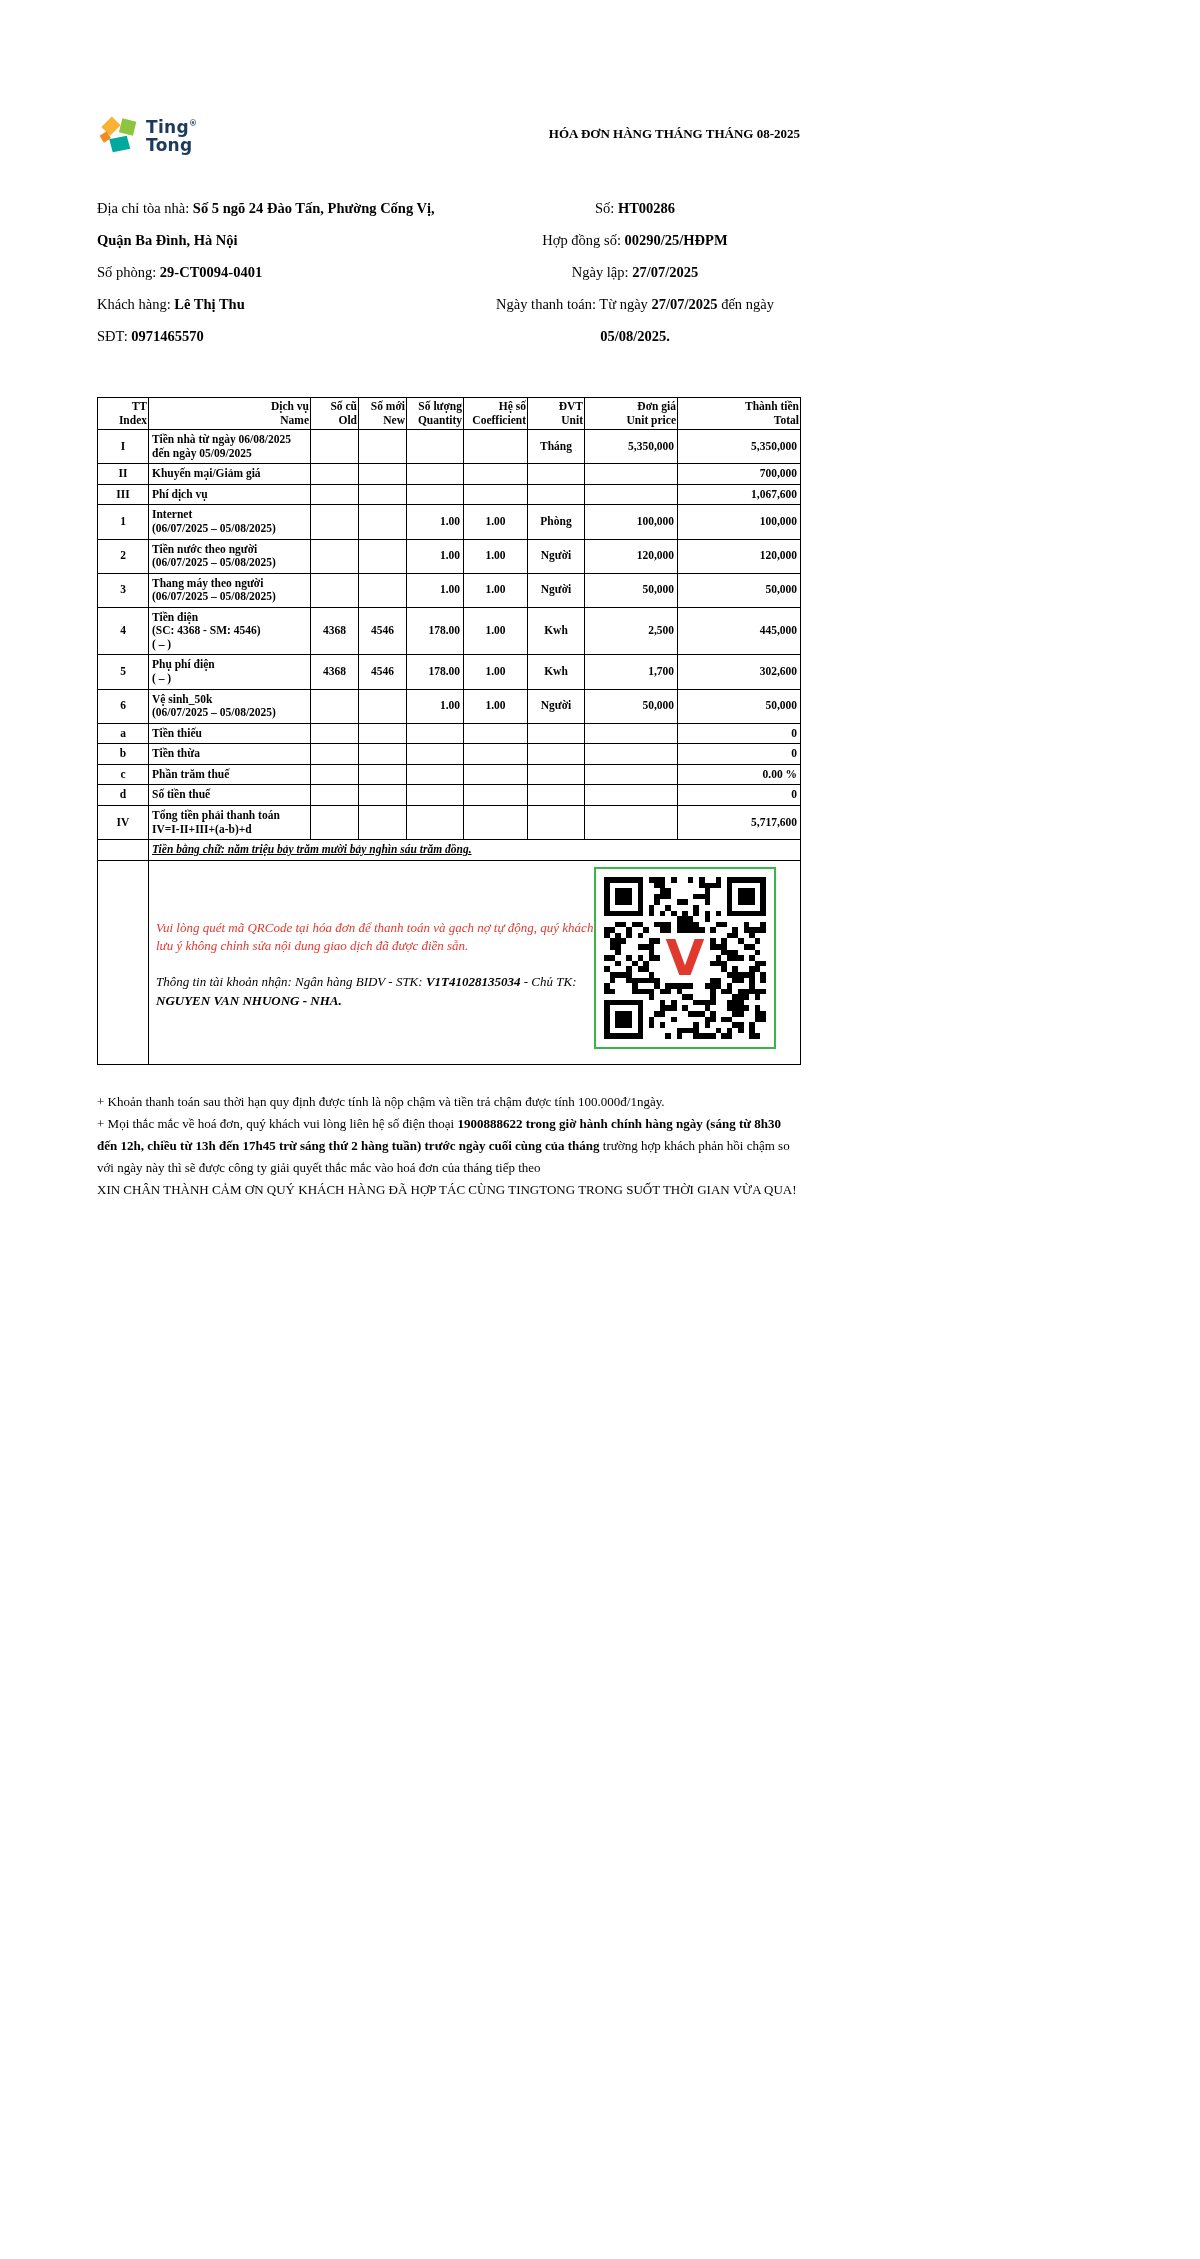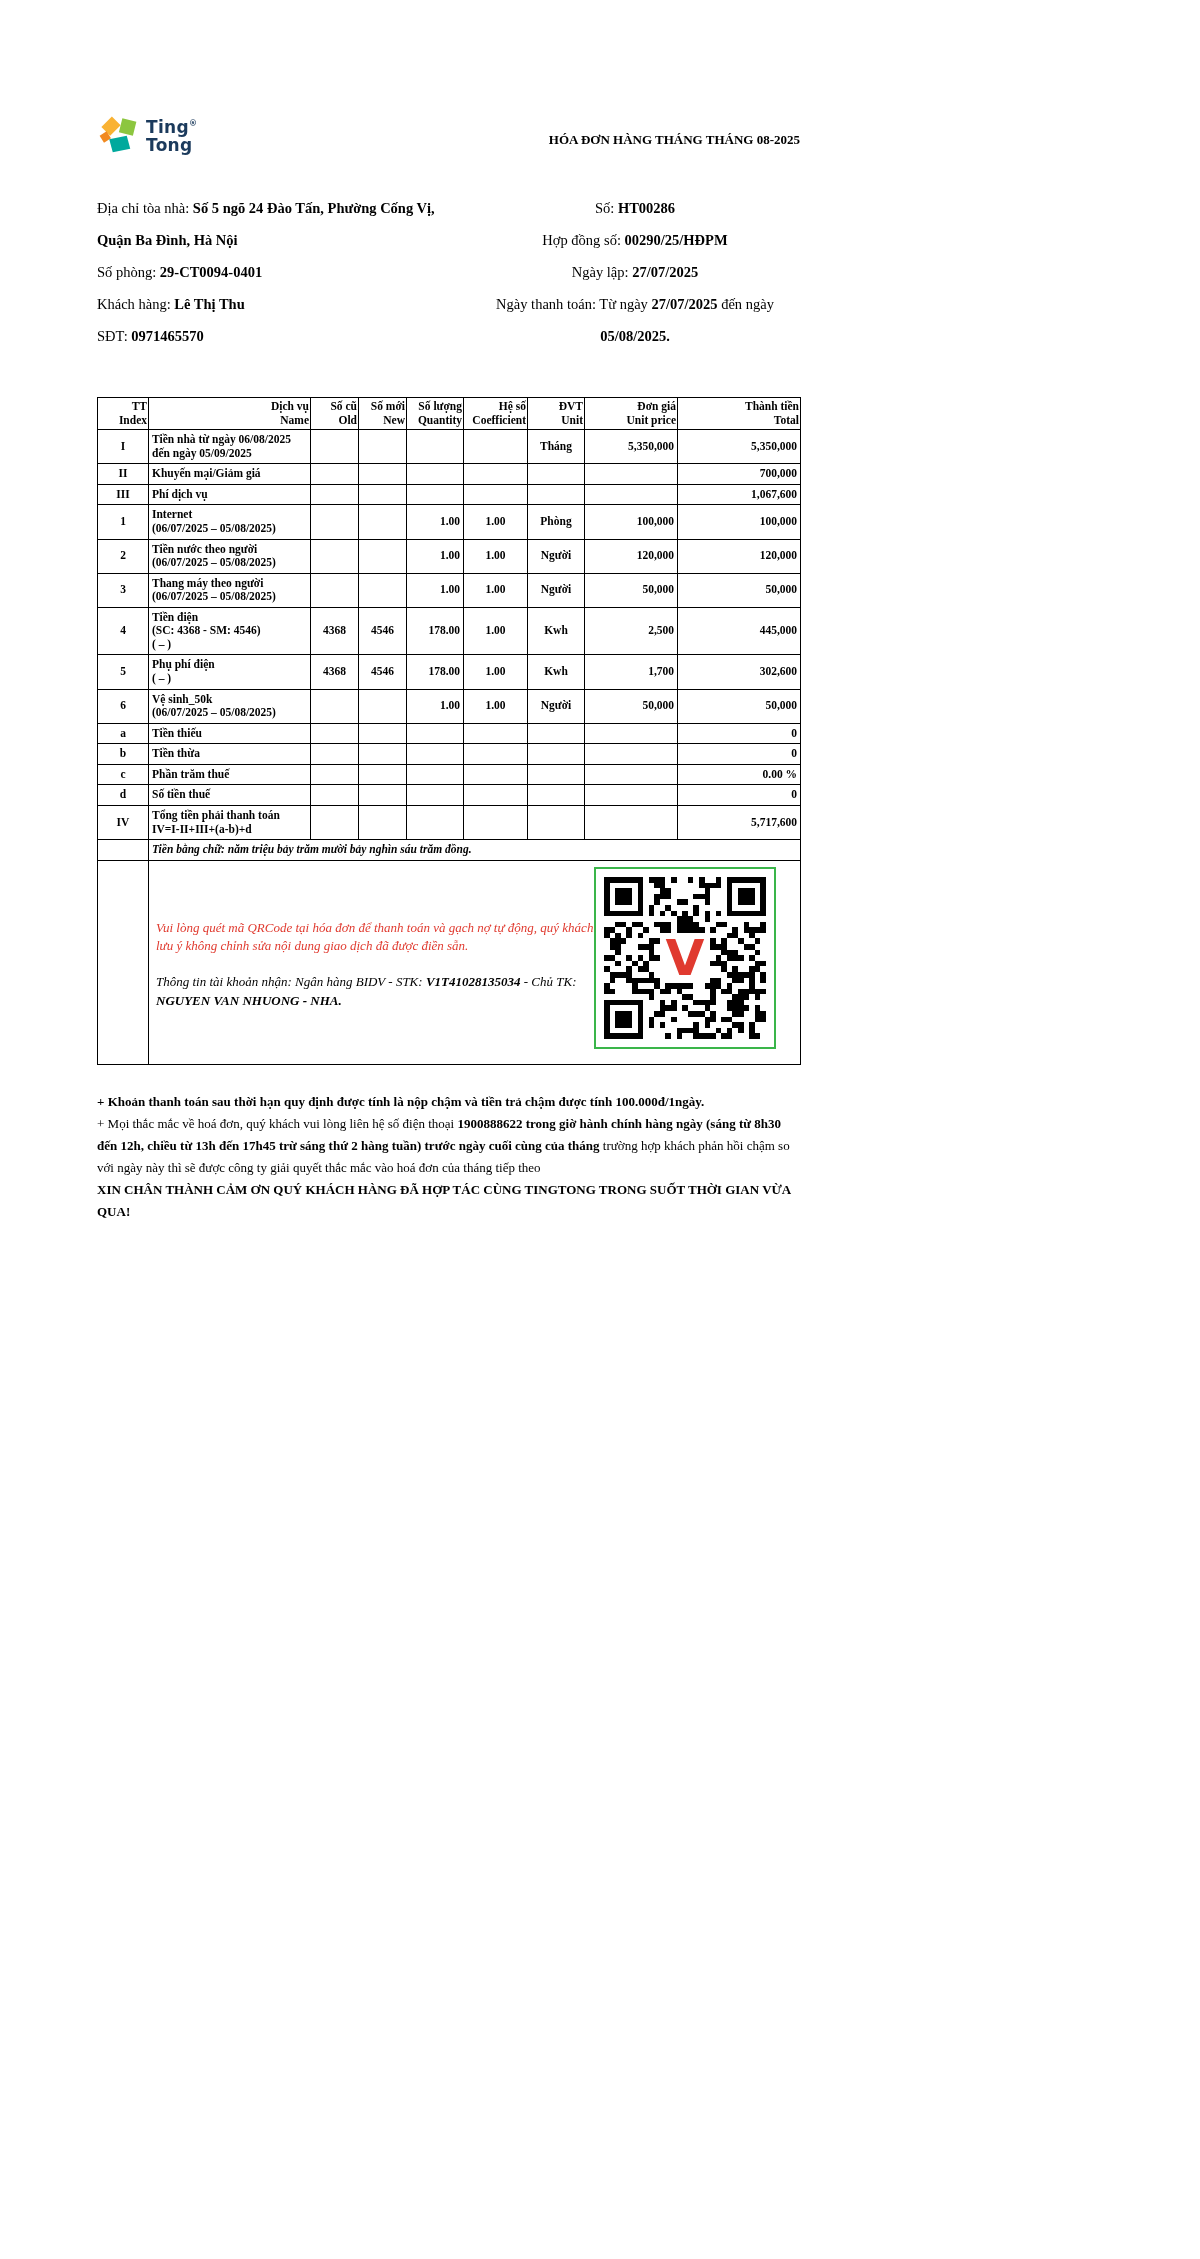--- a/index.html
+++ b/index.html
@@ -3,21 +3,21 @@
 <meta charset="utf-8">
 <style>
   html,body{margin:0;padding:0;}
   body{
     width:1200px;height:2259px;background:#ffffff;color:#000;
     font-family:"Liberation Serif",serif;position:relative;overflow:hidden;
   }
   .page{position:absolute;left:97px;top:112px;width:703px;}
 
   
-  .header-row{display:flex;justify-content:space-between;align-items:flex-end;}
+  .header-row{display:flex;justify-content:space-between;align-items:center;}
   .logo{display:flex;align-items:flex-start;gap:7px;}
   .logo-icon{width:42px;height:42px;flex:0 0 auto;}
   .logo-text{
     font-family:"DejaVu Sans",sans-serif;font-weight:bold;
     color:var(--logo-navy,#1b3a5c);font-size:17px;line-height:18px;letter-spacing:.3px;margin-top:3px;
   }
   .logo-reg{font-size:8px;vertical-align:super;}
   .title{width:300px;text-align:right;font-weight:bold;font-size:13px;line-height:28px;margin-top:2px;}
 
   
@@ -29,39 +29,39 @@
   .invoice-table{
     border-collapse:collapse;width:703px;margin-top:45px;
     font-size:11.5px;font-weight:bold;line-height:1.18;table-layout:fixed;
   }
   .invoice-table th,.invoice-table td{border:1px solid #000;padding:3px;vertical-align:middle;}
   .invoice-table th{text-align:right;padding:2px 1px;}
   .c-tt,.c-old,.c-new,.c-coef,.c-unit{text-align:center;}
   .c-name{text-align:left;padding-left:4px;}
   .c-qty{text-align:right;padding-right:13px;}
   .c-price,.c-total{text-align:right;padding-right:8px;}
-  .words-cell{font-style:italic;padding-left:5px;}
+  .words-cell{font-style:italic;padding-left:5px;text-decoration:underline;}
 
   
   .pay-cell{padding:4px;}
   .pay-wrap{display:flex;justify-content:space-between;align-items:flex-start;}
   .pay-text{width:445px;font-weight:normal;font-size:13px;line-height:1.45;margin:55px 0 14px 4px;font-style:italic;}
   .red-note{color:var(--accent-red,#e53935);margin:0 0 17px 0;}
   .account-note{margin:0;}
   .qr-box{
     width:182px;height:182px;box-sizing:border-box;flex:0 0 auto;
     border:2px solid var(--qr-border-green,#3ab54a);
     margin:3px 21px 12px 0;display:flex;align-items:center;justify-content:center;background:#fff;
   }
 
   
   .footer{margin-top:26px;width:703px;font-size:13px;line-height:22px;}
   .footer p{margin:0;}
   .footer .heading{font-weight:bold;margin-bottom:14px;}
-  .bold{font-weight:bold;}
+  .bold{font-weight:normal;}
 </style>
 </head>
 <body>
 
 <div class="page">
 
   <div class="header-row">
     <div class="logo">
       <svg class="logo-icon" viewBox="0 0 48 48">
         <path d="M5 17 L17 5 L27 15 L15 27 Z" fill="#f9b233"></path>

